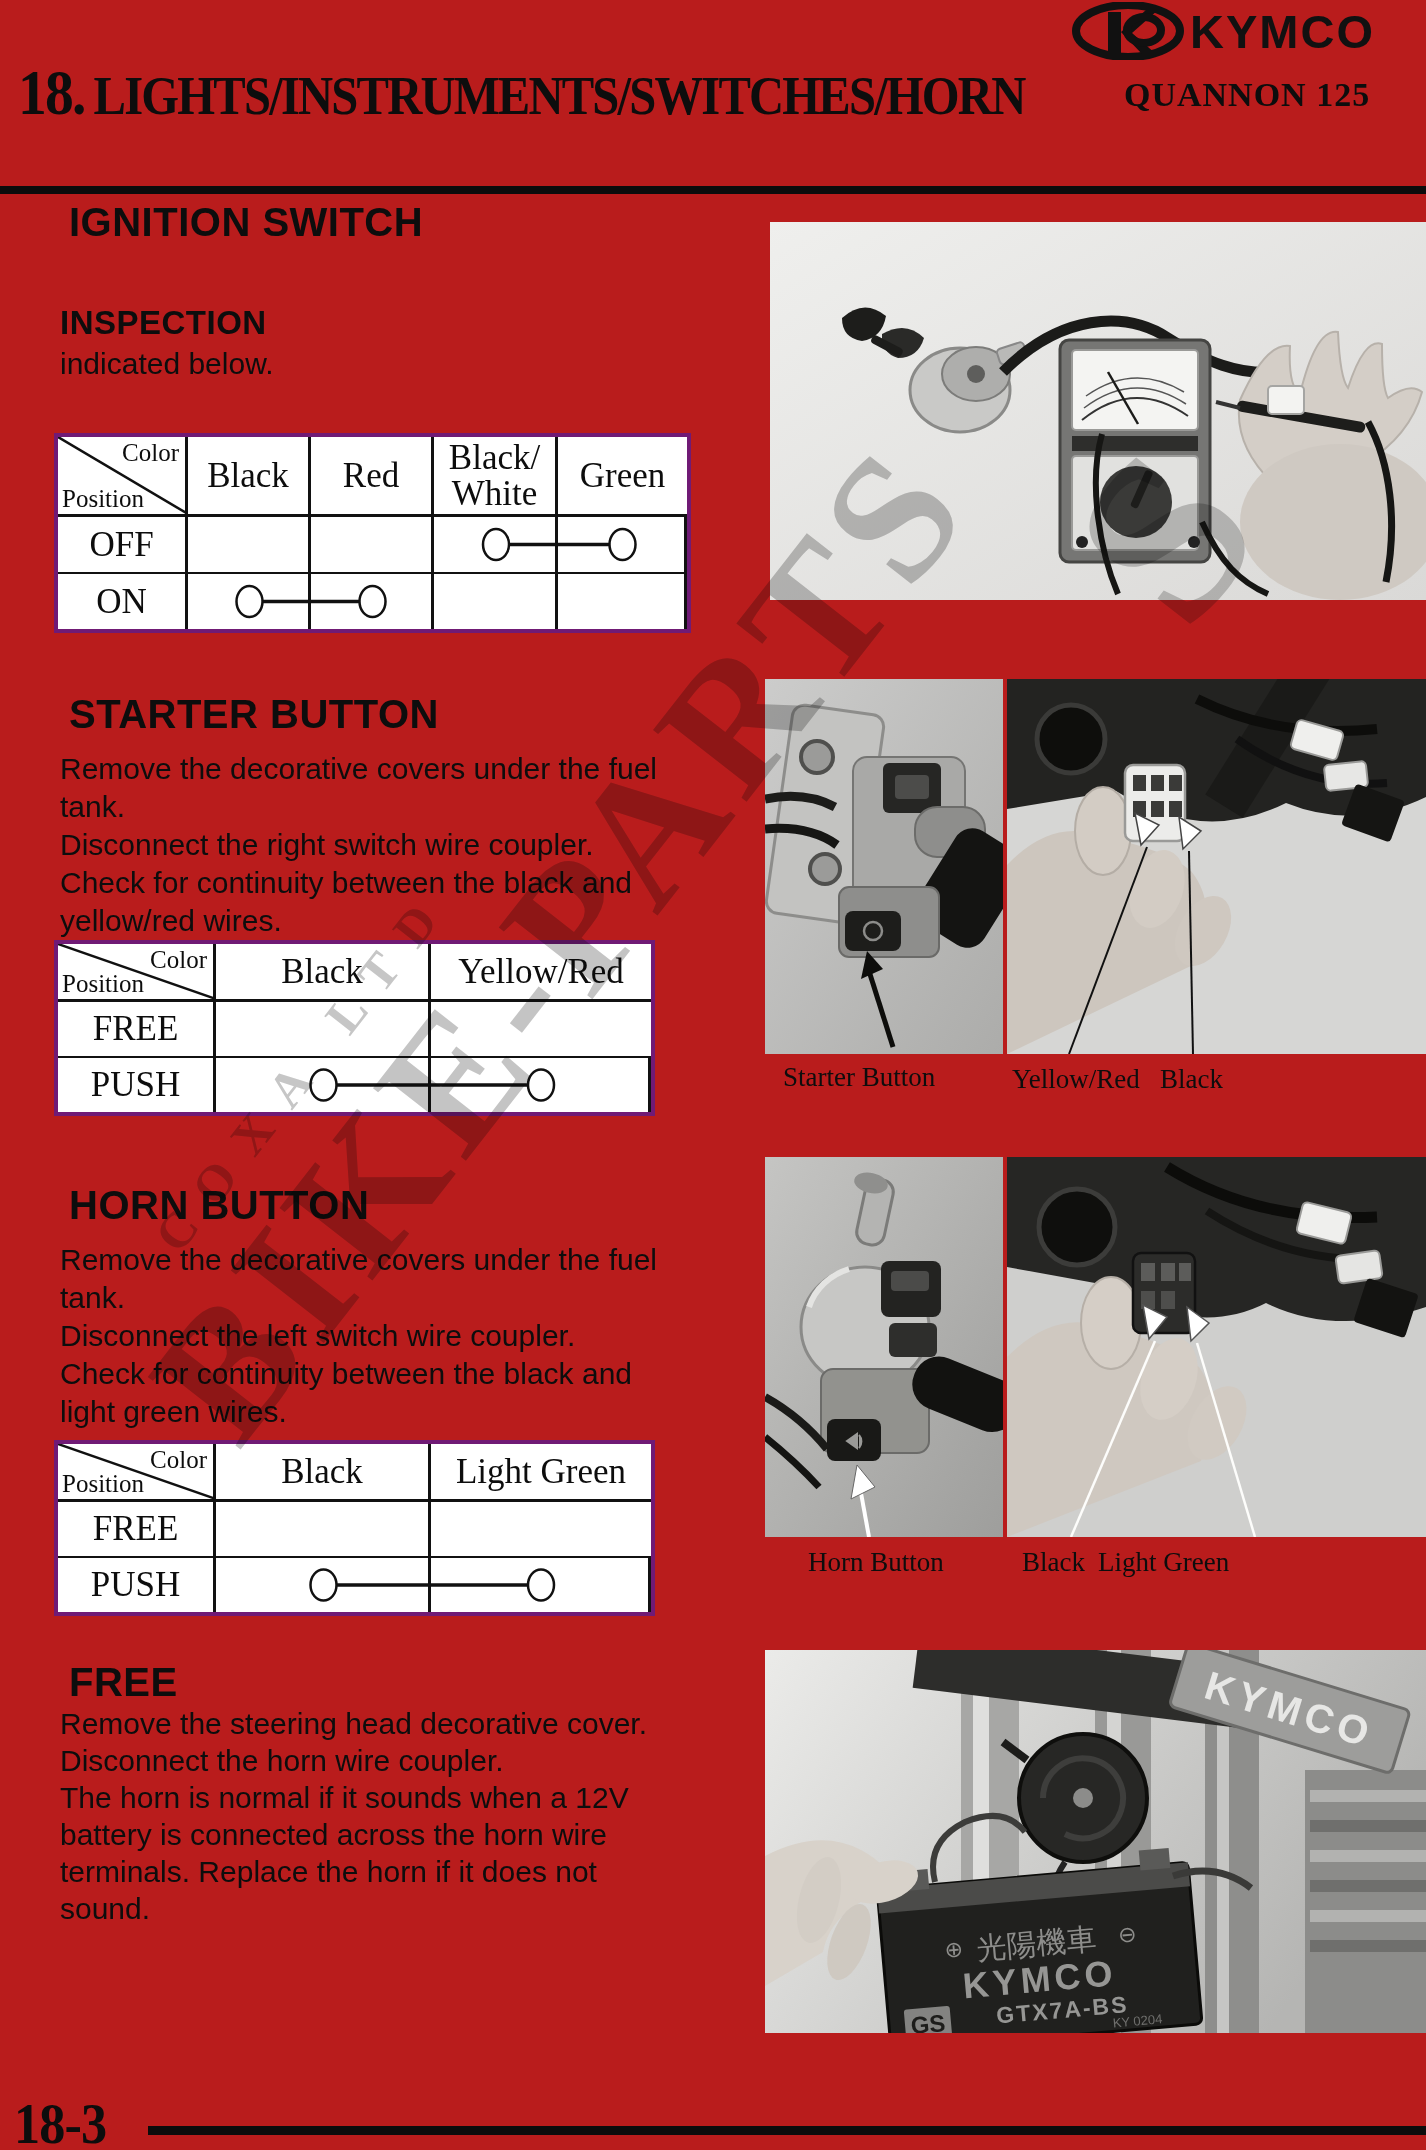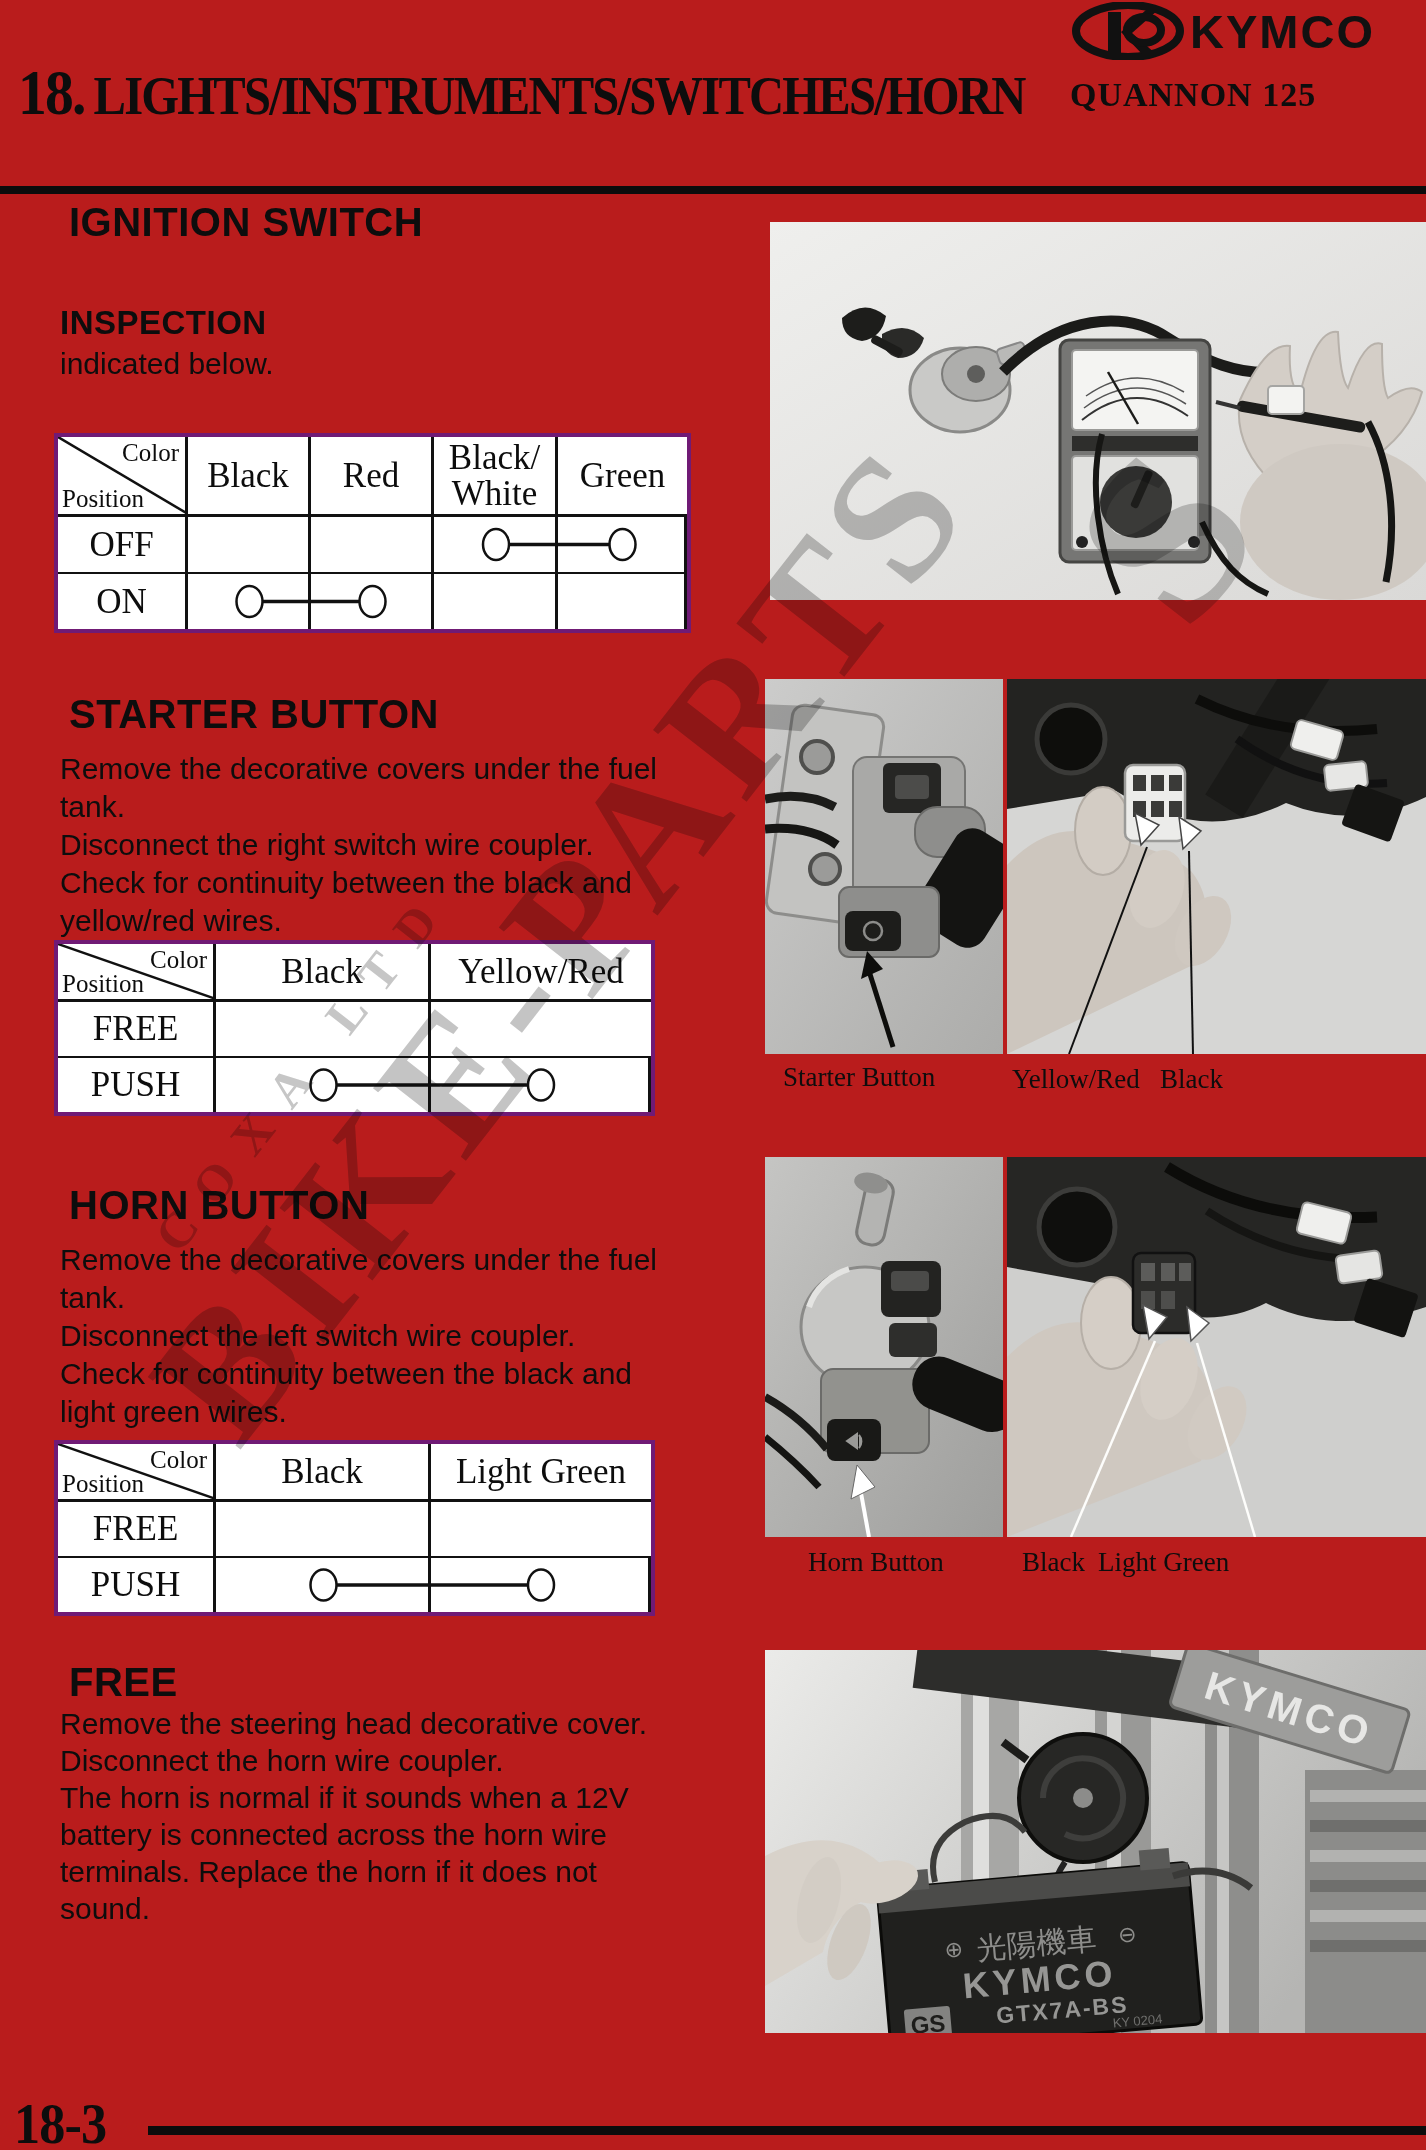--- a/index.html
+++ b/index.html
@@ -3,21 +3,21 @@
 <meta charset="utf-8">
 <style>
   html,body{margin:0;padding:0;background:#888;}
   #page{position:relative;width:1426px;height:2150px;background:#b91c1c;overflow:hidden;
         font-family:"Liberation Sans",sans-serif;color:#0d0d0d;}
   
   #chapter-line{position:absolute;left:18px;top:56px;white-space:nowrap;
     transform:scaleX(.9);transform-origin:0 50%;}
   #chapter-no{font-family:"Liberation Serif",serif;font-weight:bold;font-size:64px;letter-spacing:-2px;}
   #chapter-title{font-family:"Liberation Serif",serif;font-weight:bold;font-size:54px;letter-spacing:-2px;margin-left:10px;}
-  #model-name{position:absolute;left:1070px;top:76px;font-family:"Liberation Serif",serif;
+  #model-name{position:absolute;left:1124px;top:76px;font-family:"Liberation Serif",serif;
     font-weight:bold;font-size:34px;letter-spacing:1px;text-align:center;}
   #brand-logo{position:absolute;left:1072px;top:2px;}
   #header-rule{position:absolute;left:0;top:186px;width:1426px;height:8px;background:#0c0c0c;}
   
   .h1{position:absolute;left:60px;font-weight:bold;font-size:40px;letter-spacing:.5px;margin-left:9px;}
   .h2{position:absolute;left:60px;font-weight:bold;font-size:33px;letter-spacing:.5px;}
   .para{position:absolute;left:60px;font-size:30px;line-height:38px;}
   .para div{white-space:nowrap;}
   
   .ctable{position:absolute;border:4px solid #701a75;background:#fff;box-sizing:content-box;}

